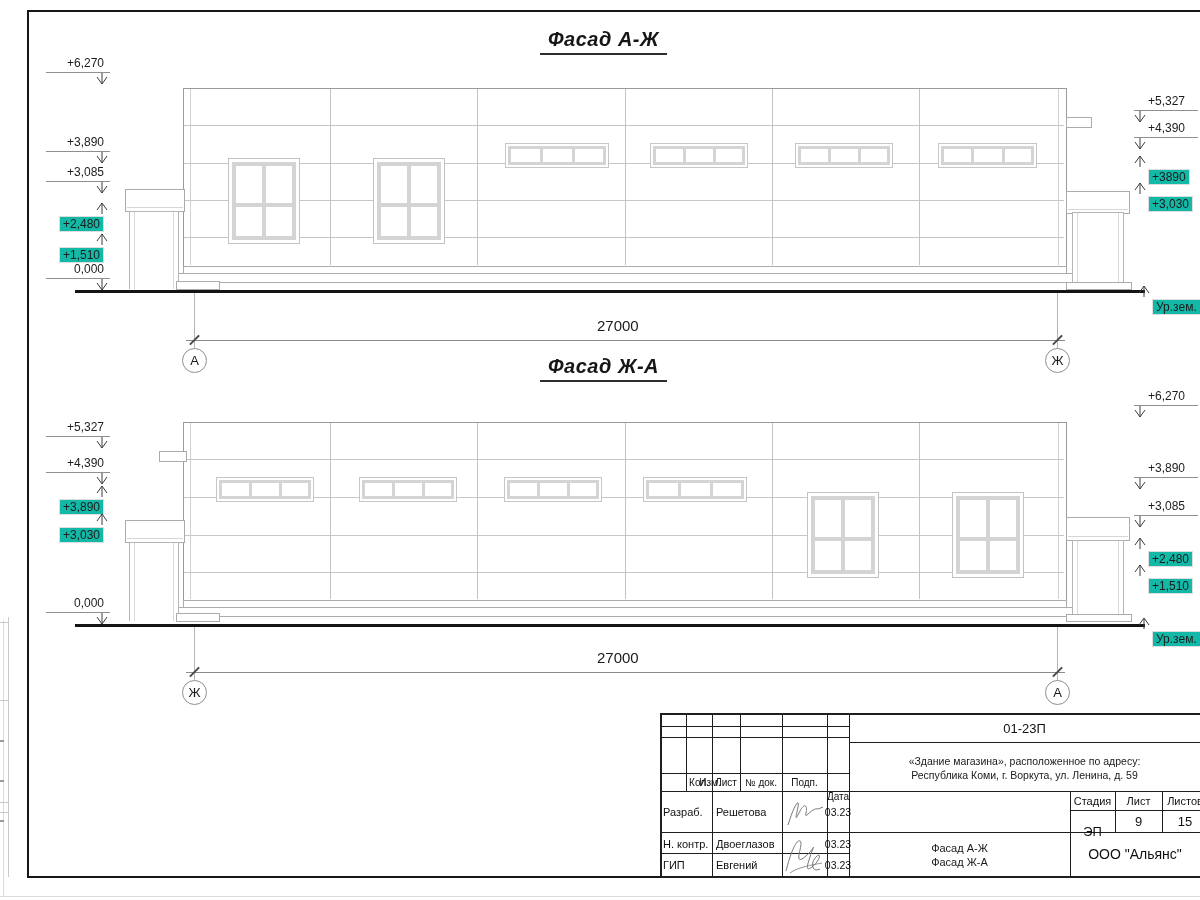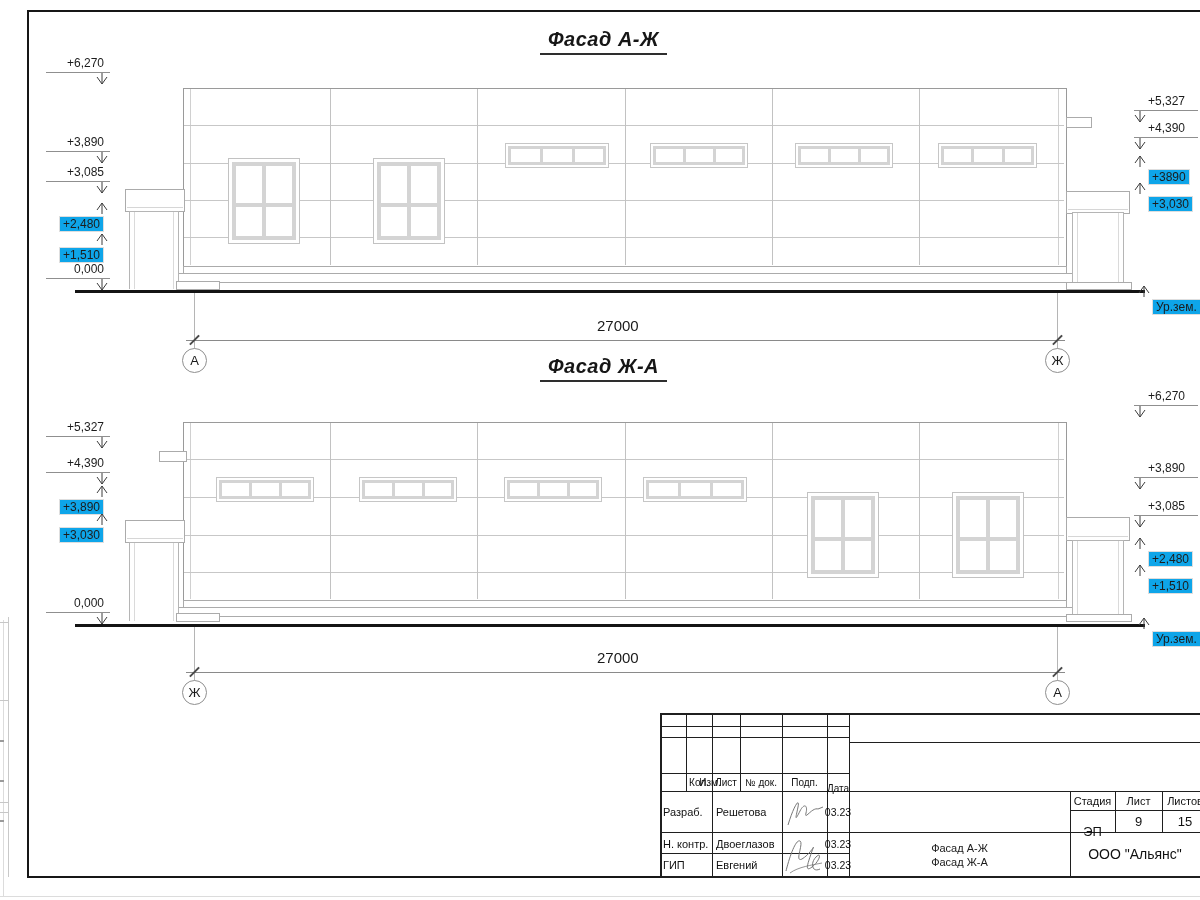--- a/index.html
+++ b/index.html
@@ -43,21 +43,21 @@
   .elev.left{width:62px;text-align:right;}
   .elev.left .shelf{right:-6px;}
   .elev.right{width:62px;text-align:left;}
   .elev.right .shelf{left:-14px;}
   .elev.down .shelf{top:16px;}
   .arr{position:absolute;width:12px;height:13px;}
   .elev.left.down .arr{right:-4px;top:17px;}
   .elev.left.up .arr{right:-4px;top:-15px;}
   .elev.right.down .arr{left:-14px;top:17px;}
   .elev.right.up .arr{left:-14px;top:-15px;}
-  .boxed{border:1px solid #dedede;background:#0ea5e9;padding:0 3px;display:inline-block;line-height:14px;}
+  .boxed{border:1px solid #dedede;background:#14b8a6;padding:0 3px;display:inline-block;line-height:14px;}
   
   .sv{position:absolute;width:1px;background:#1f1f1f;}
   .sh{position:absolute;height:1px;background:#1f1f1f;}
   .scell{position:absolute;font-size:11px;color:#111;display:flex;align-items:center;
          justify-content:center;text-align:center;line-height:13px;}
   .scell.l{justify-content:flex-start;}
 </style>
 </head>
 <body>
 
@@ -394,40 +394,45 @@
     <div class="sv" style="left:189px;top:0;height:164px;"></div>
     <div class="sv" style="left:410px;top:78px;height:86px;"></div>
     <div class="sv" style="left:455px;top:78px;height:41px;"></div>
     <div class="sv" style="left:502px;top:78px;height:41px;"></div>
 
     <div class="scell" style="left:0px;top:61px;width:26px;height:17px;font-size:10px;padding-left:37px;">Изм.</div>
     <div class="scell" style="left:26px;top:61px;width:26px;height:17px;font-size:10px;">Кол.</div>
     <div class="scell" style="left:52px;top:61px;width:28px;height:17px;font-size:10px;">Лист</div>
     <div class="scell" style="left:80px;top:61px;width:42px;height:17px;font-size:10px;">№ док.</div>
     <div class="scell" style="left:122px;top:61px;width:45px;height:17px;font-size:10px;">Подп.</div>
-    <div class="scell" style="left:167px;top:67px;width:22px;height:17px;font-size:10px;">Дата</div>
+    <div class="scell" style="left:167px;top:75px;width:22px;height:17px;font-size:10px;">Дата</div>
 
     <div class="scell l" style="left:3px;top:89px;width:49px;height:20px;">Разраб.</div>
     <div class="scell l" style="left:56px;top:89px;width:64px;height:20px;">Решетова</div>
     <div class="scell" style="left:166px;top:89px;width:24px;height:20px;font-size:10.5px;">03.23</div>
     <div class="scell l" style="left:3px;top:122px;width:49px;height:18px;">Н. контр.</div>
     <div class="scell l" style="left:56px;top:122px;width:64px;height:18px;">Двоеглазов</div>
     <div class="scell" style="left:166px;top:122px;width:24px;height:18px;font-size:10.5px;">03.23</div>
     <div class="scell l" style="left:3px;top:143px;width:49px;height:18px;">ГИП</div>
     <div class="scell l" style="left:56px;top:143px;width:64px;height:18px;">Евгений</div>
     <div class="scell" style="left:166px;top:143px;width:24px;height:18px;font-size:10.5px;">03.23</div>
 
     <svg style="position:absolute;left:124px;top:80px;" width="42" height="38" viewBox="0 0 42 38">
       <path d="M4 32 C10 12 16 4 14 14 C12 24 10 30 16 18 C20 10 24 12 22 20 C20 28 28 14 34 16 L39 14" stroke="#787878" stroke-width="1" fill="none"></path>
     </svg>
     <svg style="position:absolute;left:122px;top:120px;" width="46" height="44" viewBox="0 0 46 44">
       <path d="M4 38 C8 22 14 6 18 8 C22 10 12 30 20 26 C30 20 34 8 30 18 C26 30 22 40 30 34 C38 28 40 18 34 24 C28 30 30 40 38 36" stroke="#787878" stroke-width="1" fill="none"></path>
       <path d="M8 40 C16 34 30 32 40 30" stroke="#787878" stroke-width="0.8" fill="none"></path>
     </svg>
 
+    <div class="scell" style="left:189px;top:3px;width:351px;height:24px;font-size:13px;">01-23П</div>
+    <div style="position:absolute;left:192px;top:33px;width:345px;height:43px;display:flex;flex-direction:column;align-items:center;justify-content:center;font-size:10.5px;line-height:14px;text-align:center;">
+      <span>«Здание магазина», расположенное по адресу:</span>
+      <span>Республика Коми, г. Воркута, ул. Ленина, д. 59</span>
+    </div>
     <div class="scell" style="left:410px;top:79px;width:45px;height:18px;">Стадия</div>
     <div class="scell" style="left:455px;top:79px;width:47px;height:18px;">Лист</div>
     <div class="scell" style="left:502px;top:79px;width:46px;height:18px;">Листов</div>
     <div class="scell" style="left:410px;top:108px;width:45px;height:20px;font-size:13px;">ЭП</div>
     <div class="scell" style="left:455px;top:98px;width:47px;height:20px;font-size:13px;">9</div>
     <div class="scell" style="left:502px;top:98px;width:46px;height:20px;font-size:13px;">15</div>
     <div style="position:absolute;left:192px;top:120px;width:215px;height:43px;display:flex;flex-direction:column;align-items:center;justify-content:center;font-size:11px;line-height:14px;text-align:center;">
       <span>Фасад А-Ж</span>
       <span>Фасад Ж-А</span>
     </div>

